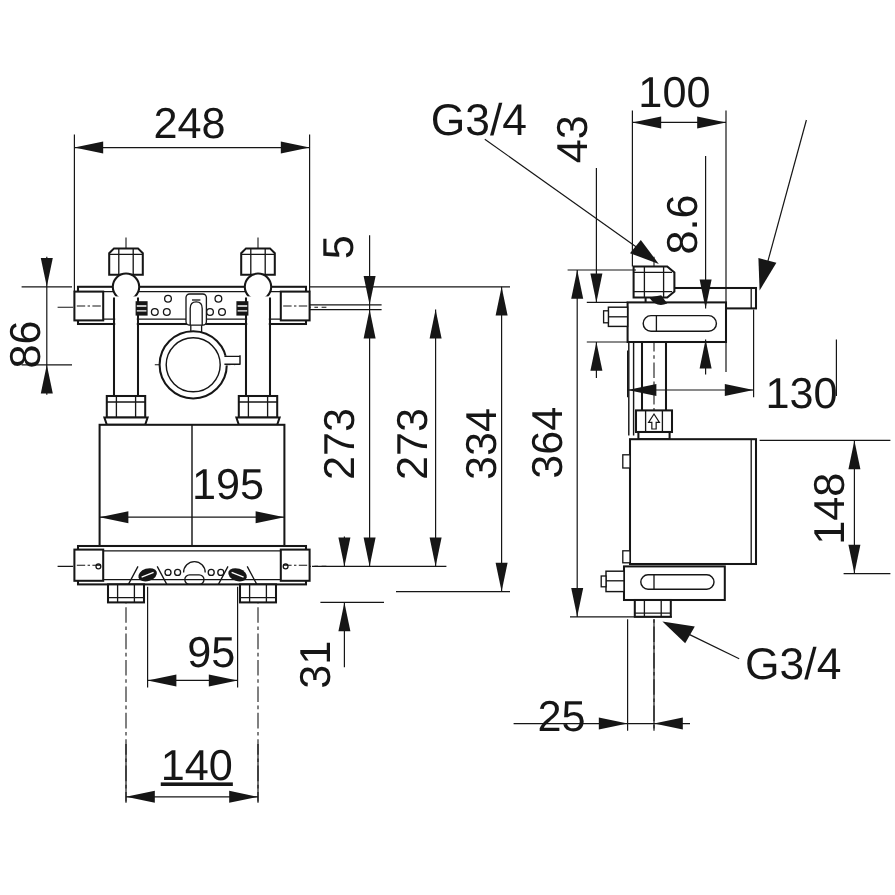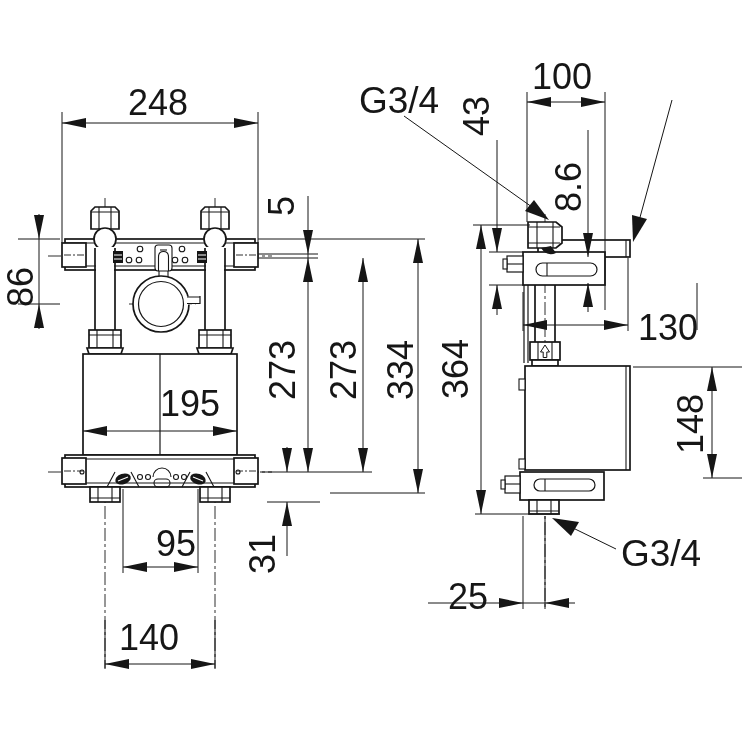--- a/index.html
+++ b/index.html
@@ -249,21 +249,21 @@
 
   <div class="dim" style="left:158px;top:103px;">248</div>
   <div class="dim rot" style="left:21px;top:287px;">86</div>
   <div class="dim rot" style="left:282px;top:206px;">5</div>
   <div class="dim rot" style="left:283px;top:370px;">273</div>
   <div class="dim rot" style="left:344px;top:370px;">273</div>
   <div class="dim rot" style="left:401px;top:370px;">334</div>
   <div class="dim" style="left:190px;top:404px;">195</div>
   <div class="dim" style="left:160px;top:544px;margin-left:16px;">95</div>
   <div class="dim rot" style="left:263px;top:554px;">31</div>
-  <div class="dim" style="left:149px;top:638px;">140</div>
+  <div class="dim" style="left:164px;top:638px;text-decoration:underline;">140</div>
 
   <div class="dim glabel" style="left:399px;top:100px;">G3/4</div>
   <div class="dim rot" style="left:477px;top:116px;">43</div>
   <div class="dim" style="left:562px;top:77px;">100</div>
   <div class="dim rot" style="left:569px;top:187px;">8.6</div>
   <div class="dim" style="left:668px;top:303px;margin-top:25px;">130</div>
   <div class="dim rot" style="left:456px;top:369px;">364</div>
   <div class="dim rot" style="left:691px;top:424px;">148</div>
   <div class="dim glabel" style="left:661px;top:553px;">G3/4</div>
   <div class="dim" style="left:468px;top:597px;">25</div>

